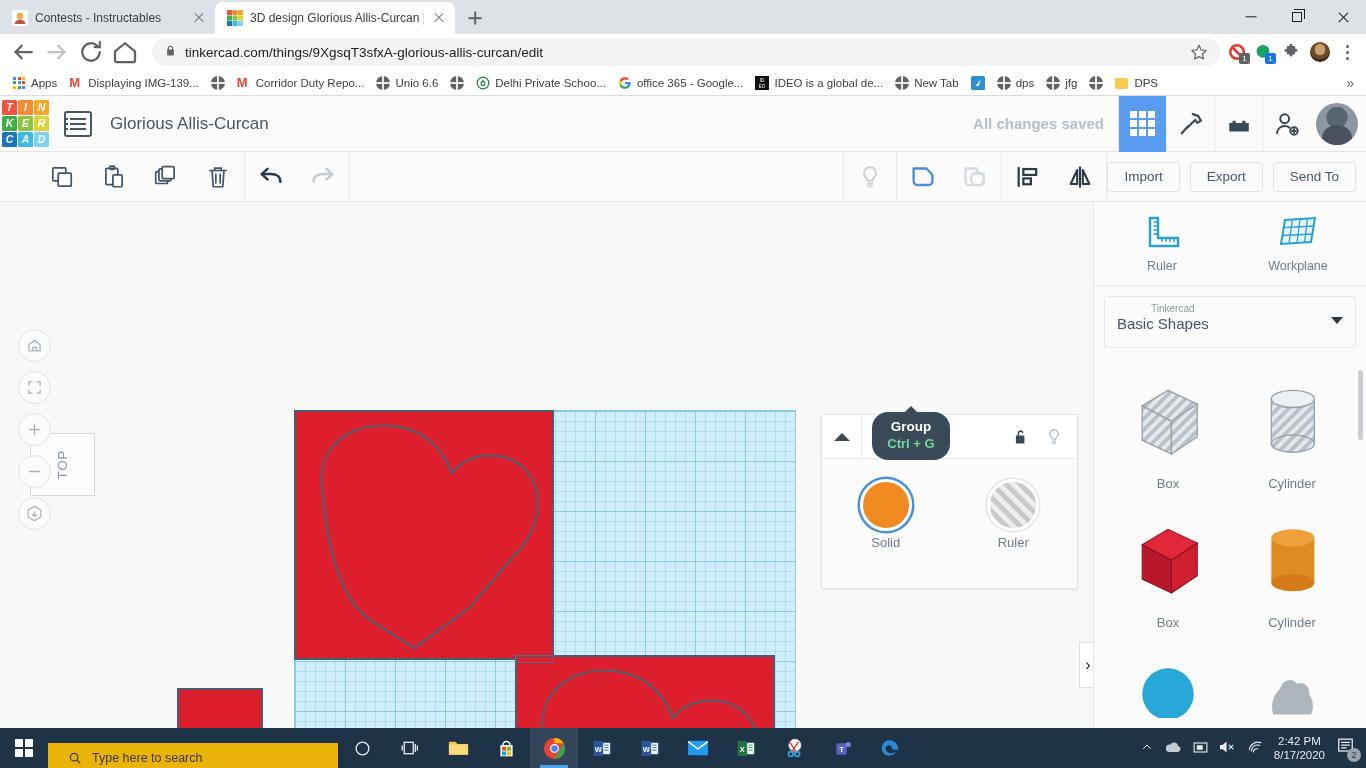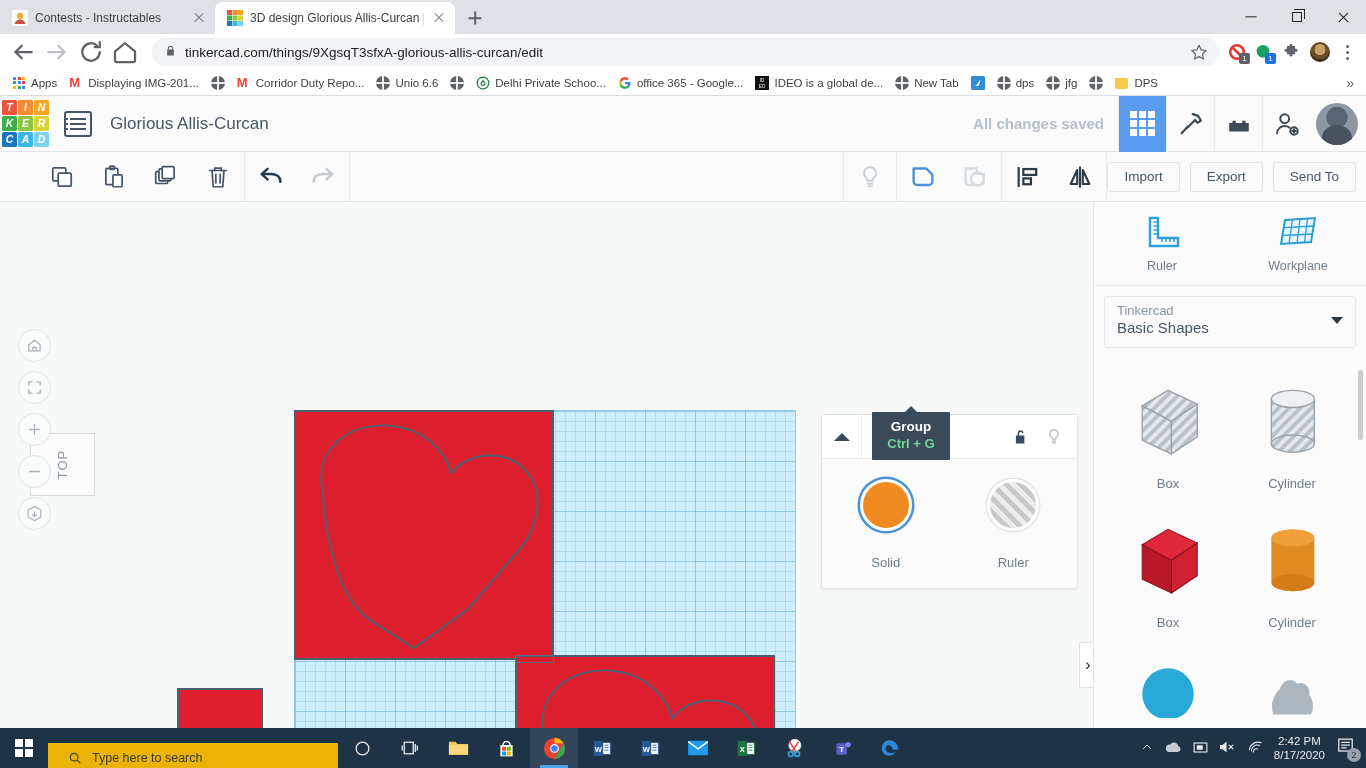--- a/index.html
+++ b/index.html
@@ -195,46 +195,46 @@
   .sp-lock { margin-left: auto; width: 34px; display: flex; justify-content: center; }
   .sp-bulb { width: 34px; display: flex; justify-content: center; margin-right: 6px; }
   .sp-body { display: flex; justify-content: space-around; padding-top: 20px; }
   .sp-opt { width: 90px; text-align: center; }
   .sp-swatch { width: 52px; height: 52px; border-radius: 50%; margin: 0 auto; }
   .sp-swatch.solid { background: #f08b22; border: 3px solid #fff; box-shadow: 0 0 0 2.5px #4a90d9; }
   .sp-swatch.hole {
     background: repeating-linear-gradient(45deg, #c9c9c9 0 5px, #ededed 5px 10px);
     border: 3px solid #fff; box-shadow: 0 0 0 1.5px #e3e3e3;
   }
-  .sp-label { font-size: 13px; color: #6e7d8c; margin-top: 24px; }
+  .sp-label { font-size: 13px; color: #6e7d8c; margin-top: 4px; }
 
   .tooltip {
     position: absolute; left: 872px; top: 210px; width: 78px; padding: 7px 10px 9px;
-    background: #3b4a58; border-radius: 1px; text-align: center; z-index: 30;
+    background: #3b4a58; border-radius: 16px; text-align: center; z-index: 30;
   }
   .tooltip::before {
     content: ""; position: absolute; left: 50%; top: -6px; transform: translateX(-50%);
     border-left: 7px solid transparent; border-right: 7px solid transparent; border-bottom: 7px solid #3b4a58;
   }
   .tt-title { color: #fff; font-size: 13.5px; font-weight: 700; }
   .tt-key { color: #6fd89b; font-size: 13px; margin-top: 2px; font-weight: 700; }
 
   
   .sidebar {
     position: absolute; left: 1093px; top: 202px; width: 273px; height: 526px;
     background: #fbfbfb; border-left: 1px solid #e3e6e8;
   }
   .sb-tools { display: flex; height: 84px; border-bottom: 1px solid #e8eaec; }
   .sb-tool { flex: 1; display: flex; flex-direction: column; align-items: center; justify-content: center; gap: 7px; }
   .sb-tool span { font-size: 12.5px; color: #6e7d8c; }
   .sb-select {
     margin: 10px 10px 0; height: 52px; border: 1px solid #e6e9eb; background: #fbfbfb;
     border-radius: 3px; padding: 6px 12px; position: relative;
   }
-  .sb-select .kicker { font-size: 13px; color: #8a97a3; }
+  .sb-select .kicker { font-size: 10px; color: #8a97a3; margin-left: 34px; }
   .sb-select .value { font-size: 15px; color: #46566a; margin-top: 1px; }
   .sb-caret { position: absolute; right: 12px; top: 20px; width: 0; height: 0;
     border-left: 6px solid transparent; border-right: 6px solid transparent; border-top: 7px solid #2c3742; }
   .sb-grid { position: absolute; top: 160px; left: 0; right: 0; bottom: 0; overflow: hidden; }
   .sb-items { display: grid; grid-template-columns: 1fr 1fr; padding: 18px 12px; row-gap: 28px; }
   .sb-item { display: flex; flex-direction: column; align-items: center; gap: 10px; }
   .sb-item span { font-size: 13px; color: #6e7d8c; }
   .sb-scroll { position: absolute; right: 3px; top: 8px; width: 5px; height: 70px; border-radius: 3px; background: #c9ced3; }
 
   
@@ -384,21 +384,21 @@
             <i style="background:#ea4335"></i>
           <i style="background:#fbbc05"></i>
             <i style="background:#34a853"></i>
             <i style="background:#4285f4"></i>
         </span>
       </span>
       <span class="bm-label">Apps</span>
     </div>
     <div class="bm">
       <span class="bm-ico gm">M</span>
-      <span class="bm-label">Displaying IMG-201...</span>
+      <span class="bm-label">Displaying IMG-139...</span>
     </div>
     <div class="bm">
       <span class="bm-ico globe"></span>
     </div>
     <div class="bm">
       <span class="bm-ico gm">M</span>
       <span class="bm-label">Corridor Duty Repo...</span>
     </div>
     <div class="bm">
       <span class="bm-ico globe"></span>

